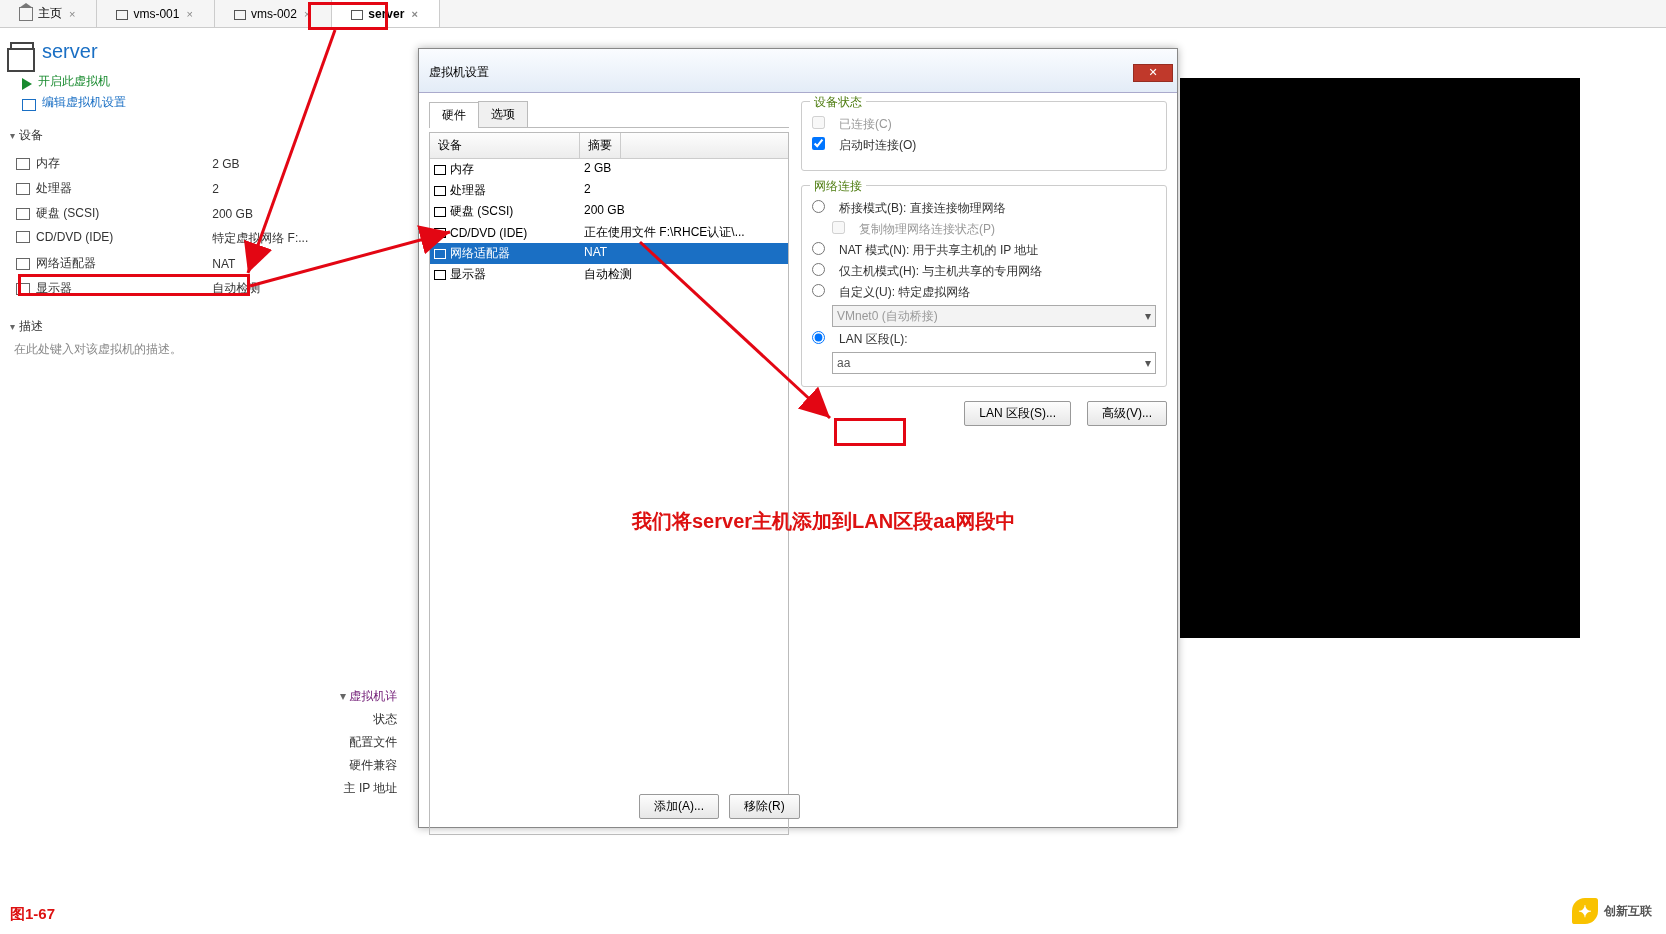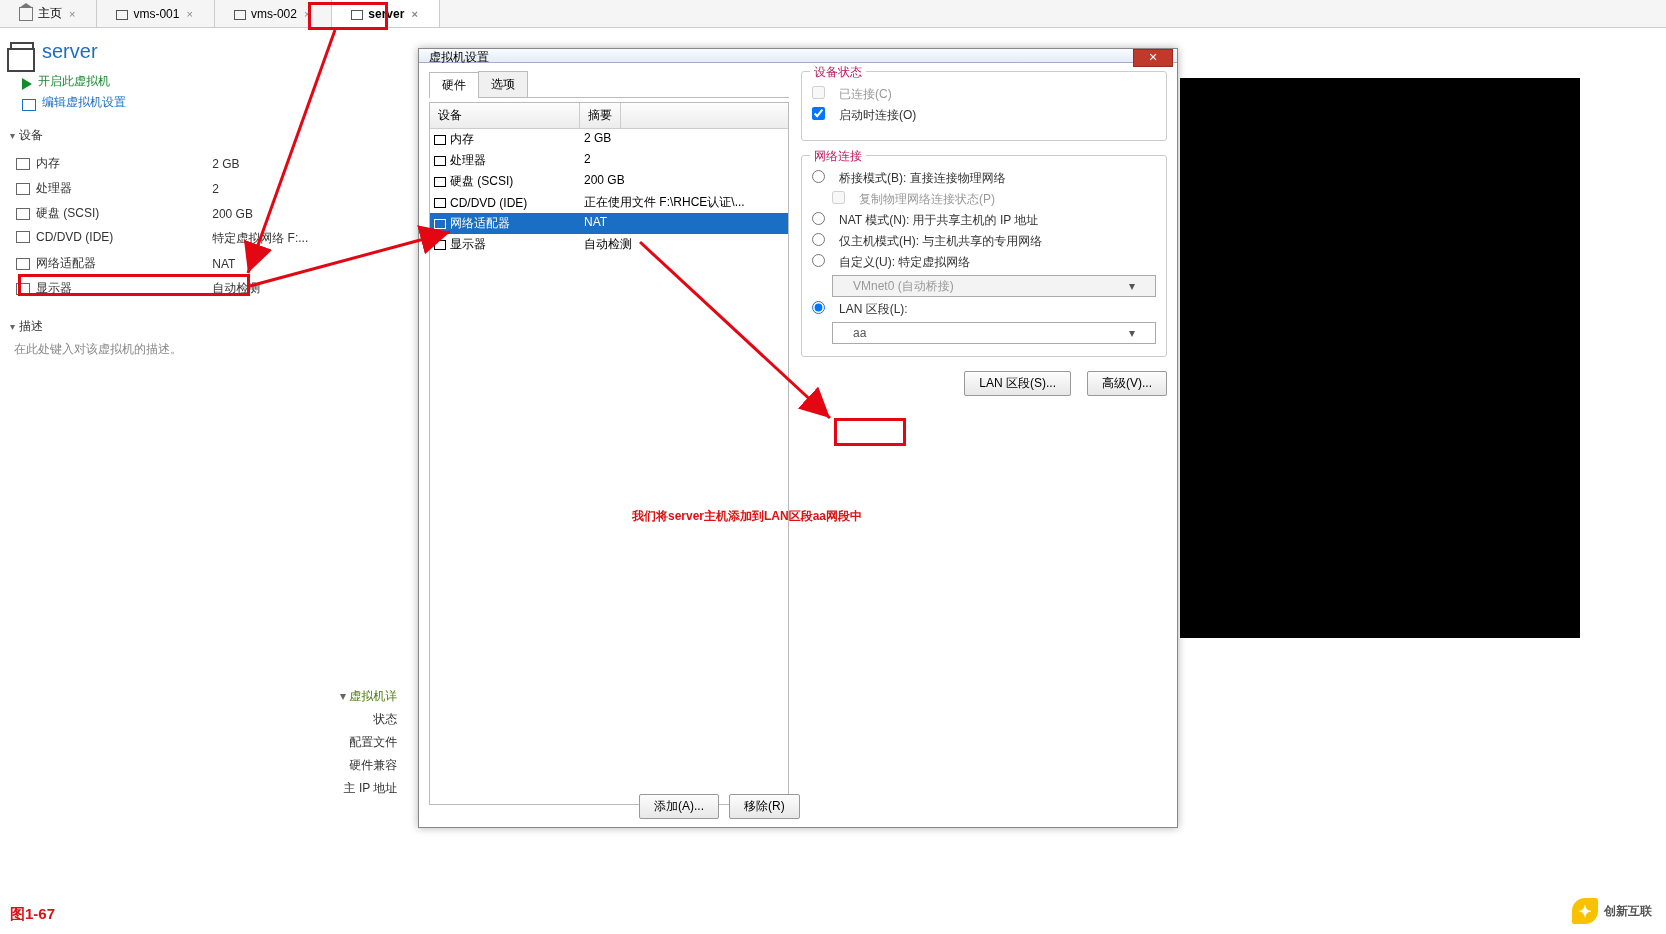--- a/index.html
+++ b/index.html
@@ -28,30 +28,30 @@
 .section-head { display:flex; align-items:center; gap:4px; margin: 16px 0 6px 0; color:#333; cursor:pointer;}
 .section-head::before { content:"▾"; color:#666; font-size:10px;}
 .dev-table { width: 100%; }
 .dev-table tr td { padding: 3px 0; color: #333; }
 .dev-table tr td:first-child { display:flex; align-items:center; gap:6px; width:180px;}
 .dev-ic { width:14px; height:12px; display:inline-block; border:1px solid #666; margin-left:4px;}
 .desc-placeholder { color:#888; margin-top:6px; padding-left:4px;}
 
 
 .vm-details { position:absolute; left:340px; top:688px; font-size:12px; }
-.vm-details .head { color:#4d7c0f;text-align:right; }
+.vm-details .head { color:#701a75;text-align:right; }
 .vm-details .head::before { content:"▾ "; color:#666;}
 .vm-details .row { text-align:right; color:#333; margin-top:6px;}
 
 
 .preview { position:absolute; left:1180px; top:78px; width:400px; height:560px; background:#000; }
 
 
 .dialog { position:absolute; left:418px; top:48px; width:760px; height:780px; background:#fff; border:1px solid #888; box-shadow: 0 0 8px rgba(0,0,0,0.3);}
-.dlg-title { height:14px; background: linear-gradient(#fafcff,#e3ecf7); border-bottom:1px solid #aac; display:flex; align-items:center; justify-content:space-between; padding:4px 4px 0 10px;}
+.dlg-title { height:44px; background: linear-gradient(#fafcff,#e3ecf7); border-bottom:1px solid #aac; display:flex; align-items:center; justify-content:space-between; padding:4px 4px 0 10px;}
 .dlg-close { width:40px; height:18px; background:#c0392b; color:#fff; display:flex; align-items:center; justify-content:center; border:1px solid #962d22; cursor:pointer; font-size:11px;}
 .dlg-body { padding: 8px 10px; display:flex; gap:12px; height: calc(100% - 28px);}
 .dlg-left { flex:0 0 360px; display:flex; flex-direction:column;}
 .dlg-right { flex:1; }
 
 .tabs2 { display:flex; border-bottom:1px solid #bbb; }
 .tab2 { padding:4px 12px; border:1px solid #bbb; border-bottom:none; background:#f0f0f0; margin-right:-1px; cursor:pointer;}
 .tab2.active { background:#fff; position:relative; top:1px;}
 
 .hw-box { border:1px solid #bbb; flex:1; margin-top:4px; overflow:hidden;}
@@ -61,33 +61,33 @@
 .hw-row { display:flex; padding:2px 4px; cursor:pointer;}
 .hw-row.sel { background:#1a6fc4; color:#fff;}
 .hw-row .c1 { width:150px; display:flex; align-items:center; gap:4px;}
 .hw-row .c2 { flex:1;}
 .hw-ic { width:12px; height:10px; border:1px solid currentColor; display:inline-block;}
 
 .dlg-bottom-btns { position:absolute; bottom:8px; left:220px; display:flex; gap:10px;}
 .btn { padding:3px 14px; border:1px solid #999; background: linear-gradient(#fdfdfd,#e7e7e7); cursor:pointer; border-radius:2px;}
 
 .group { border:1px solid #ccc; border-radius:3px; padding:10px 10px 12px 10px; margin-bottom:14px; position:relative;}
-.group-title { position:absolute; top:-8px; left:8px; background:#fff; padding:0 4px; color:#be185d;}
+.group-title { position:absolute; top:-8px; left:8px; background:#fff; padding:0 4px; color:#4d7c0f;}
 .chk, .rad { display:flex; align-items:flex-start; gap:14px; margin:4px 0; color:#333;}
 .chk.disabled, .rad.disabled { color:#999;}
 .chk input, .rad input { margin:0;}
 .sub { margin-left:20px;}
-.select { width:100%; height:22px; border:1px solid #aaa; background:#fff; padding:2px 20px; color:#555; display:flex; align-items:center; justify-content:space-between;}
+.select { width:100%; height:22px; border:1px solid #aaa; background:#fff; padding:2px 4px; color:#555; display:flex; align-items:center; justify-content:space-between;}
 .select.disabled { background:#f3f3f3; color:#999;}
 .select .arr { color:#555;}
 .right-btns { display:flex; gap:16px; justify-content:flex-end; margin-top:8px;}
 
 
 .redbox { position:absolute; border:3px solid #e30613;}
-.redtext { position:absolute; color:#d11; font-weight:bold; font-size:12px;}
+.redtext { position:absolute; color:#d11; font-weight:bold; font-size:20px;}
 svg.arrows { position:absolute; left:0; top:0; width:1666px; height:934px; pointer-events:none;}
 
 
 .logo { position:absolute; right:14px; bottom:10px; display:flex; align-items:center; gap:6px; color:#555; font-size:18px; font-weight:bold;}
 .logo .mark { width:26px; height:26px; background:#f9c200; border-radius:50% 10% 50% 10%; display:flex; align-items:center; justify-content:center; color:#fff; font-size:16px;}
 
 .fig-label { position:absolute; left:10px; bottom:10px; color:#d11; font-weight:bold; font-size:15px;}
 </style>
 </head>
 <body>

